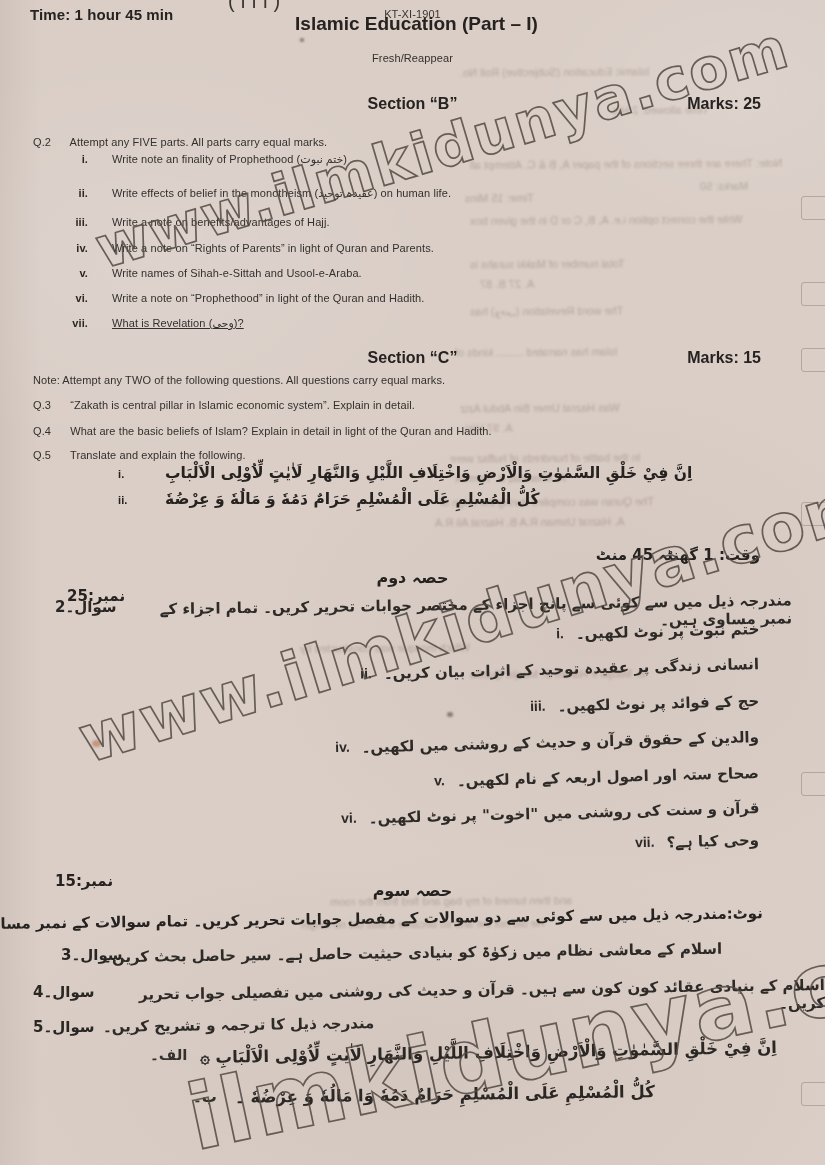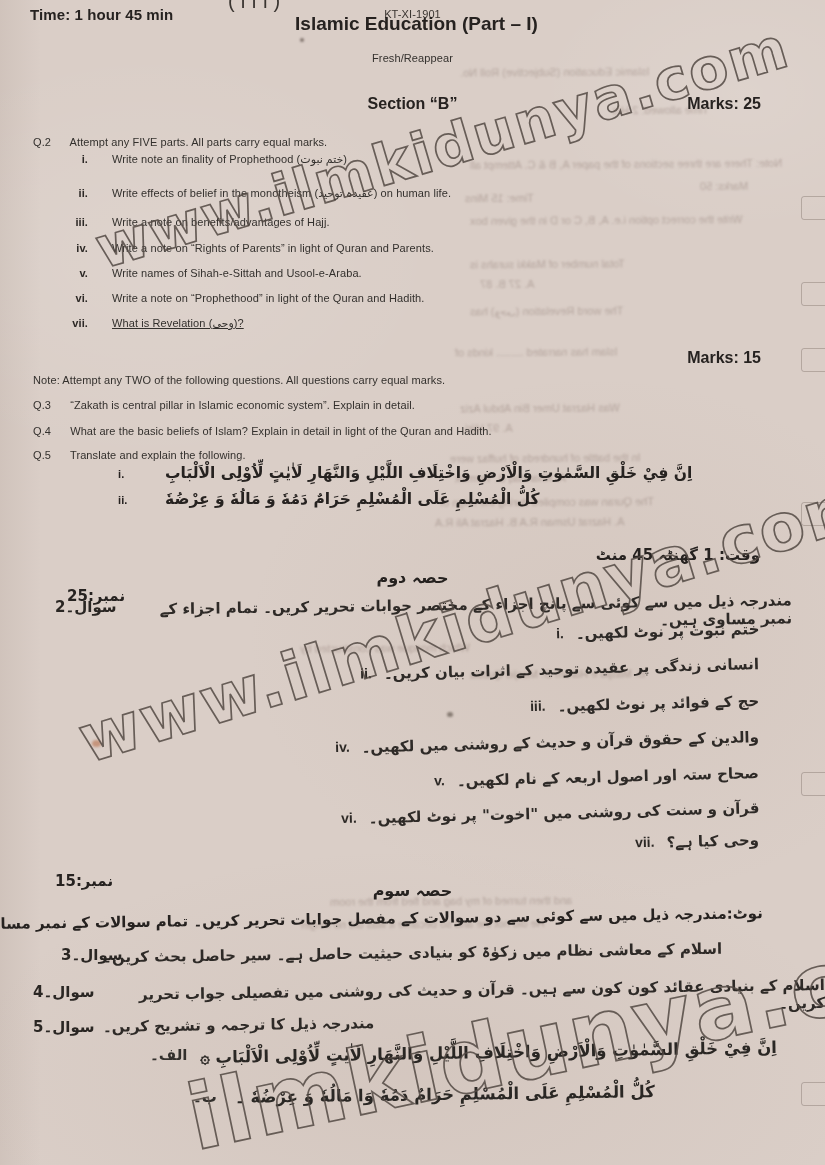--- a/index.html
+++ b/index.html
@@ -114,20 +114,21 @@
   <div class="eitem-text eng" style="top:216px;">Write a note on benefits/advantages of Hajj.</div>
   <div class="eitem-label eng" style="left:48px;top:242px;">iv.</div>
   <div class="eitem-text eng" style="top:242px;">Write a note on “Rights of Parents” in light of Quran and Parents.</div>
   <div class="eitem-label eng" style="left:48px;top:267px;">v.</div>
   <div class="eitem-text eng" style="top:267px;">Write names of Sihah-e-Sittah and Usool-e-Araba.</div>
   <div class="eitem-label eng" style="left:48px;top:292px;">vi.</div>
   <div class="eitem-text eng" style="top:292px;">Write a note on “Prophethood” in light of the Quran and Hadith.</div>
   <div class="eitem-label eng" style="left:48px;top:317px;">vii.</div>
   <div class="eitem-text eng" style="top:317px;text-decoration:underline;">What is Revelation (وحی)?</div>
 
+  <div class="abs ctr b sechead" style="top:349px;">Section “C”</div>
   <div class="abs b sechead" style="right:64px;top:349px;">Marks: 15</div>
   <div class="abs eng" style="left:33px;top:374px;">Note: Attempt any TWO of the following questions.  All questions carry equal marks.</div>
 
   <div class="abs eng" style="left:33px;top:399px;">
     <span class="qlabel">Q.3</span>
     <span>“Zakath is central pillar in Islamic economic system”.  Explain in detail.</span>
   </div>
   <div class="abs eng" style="left:33px;top:425px;">
     <span class="qlabel">Q.4</span>
     <span>What are the basic beliefs of Islam? Explain in detail in light of the Quran and Hadith.</span>

